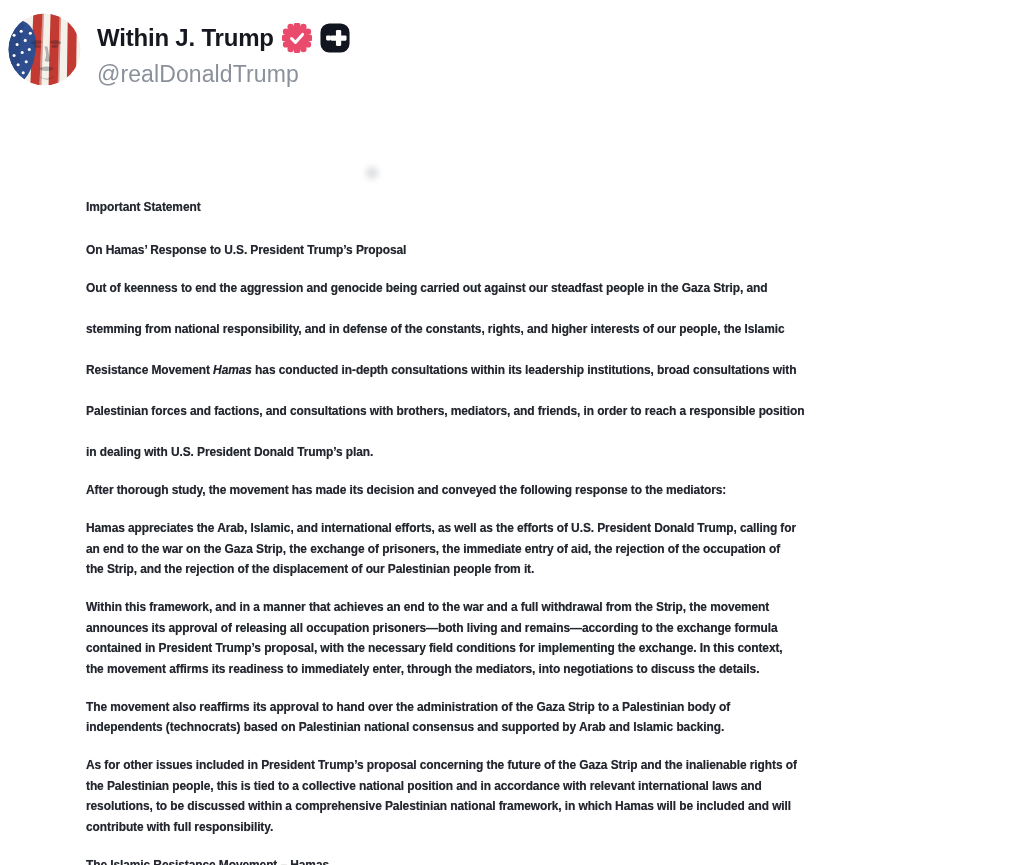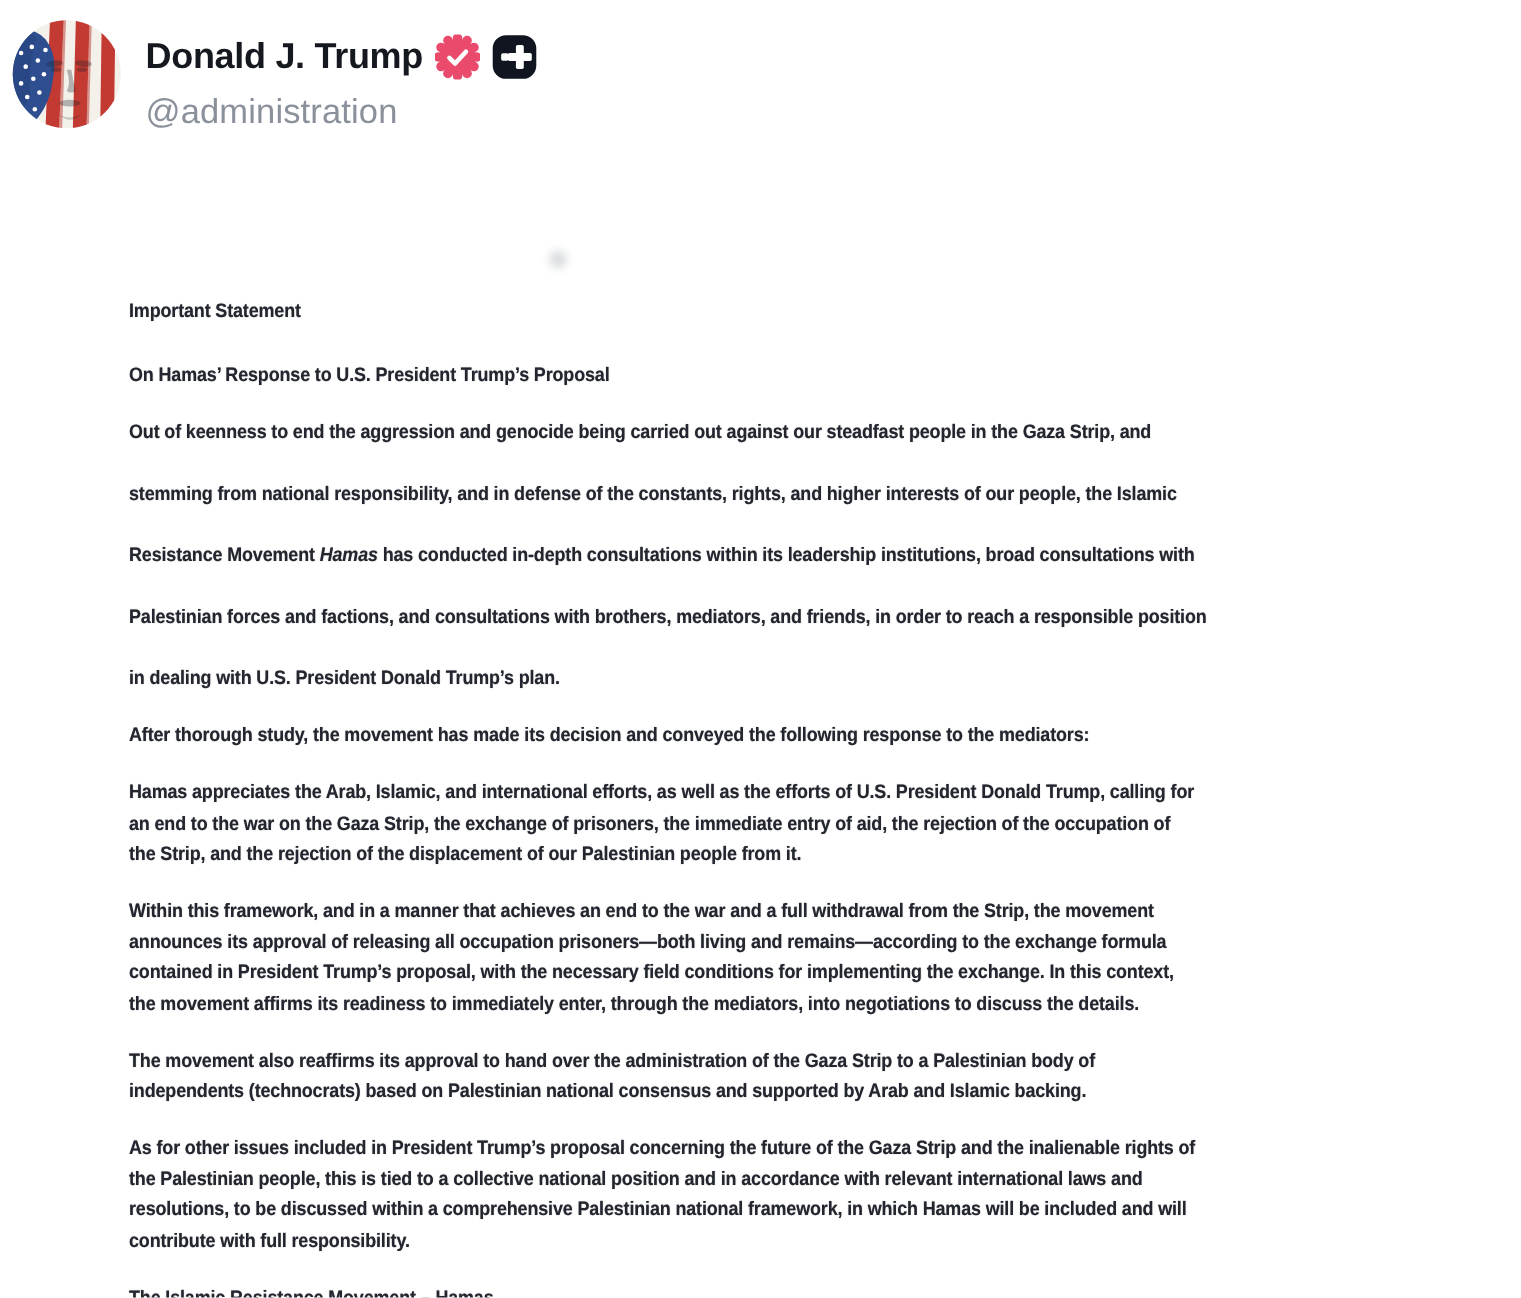--- a/index.html
+++ b/index.html
@@ -92,21 +92,21 @@
             <path d="M36 33 Q39 42 36 47 Q39 49 42 47 Q40 40 39 33 Z"></path>
             <ellipse cx="38" cy="55" rx="7" ry="2.2"></ellipse>
             <path d="M30 62 Q38 67 46 62 Q39 70 30 62 Z" opacity="0.7"></path>
           </g>
         </g>
       </svg>
     </span>
   </div>
 
   <div class="author-line">
-    <span class="author-name">Donald J. Trump</span>
+    <span class="author-name">Within J. Trump</span>
     <span class="badge">
       <svg viewBox="0 0 32 32" xmlns="http://www.w3.org/2000/svg" aria-hidden="true">
         <g fill="#ea4a6b">
           <circle cx="16" cy="16" r="13"></circle>
           <circle cx="29.5" cy="16" r="3.4"></circle>
             <circle cx="27.7" cy="22.8" r="3.4"></circle>
           <circle cx="22.8" cy="27.7" r="3.4"></circle>
             <circle cx="16" cy="29.5" r="3.4"></circle>
           <circle cx="9.2" cy="27.7" r="3.4"></circle>
             <circle cx="4.3" cy="22.8" r="3.4"></circle>
@@ -123,21 +123,21 @@
     <span class="badge">
       <svg viewBox="0 0 32 32" xmlns="http://www.w3.org/2000/svg" aria-hidden="true">
         <rect x="0.5" y="0.5" width="31" height="31" rx="9.5" fill="#11151f"></rect>
         <rect x="6.5" y="13.4" width="5.2" height="5.2" rx="1.2" fill="#ffffff"></rect>
         <rect x="17" y="7.5" width="5.6" height="17" rx="1.2" fill="#ffffff"></rect>
         <rect x="11.3" y="13.2" width="17" height="5.6" rx="1.2" fill="#ffffff"></rect>
       </svg>
     </span>
   </div>
 
-  <div class="handle">@administration</div>
+  <div class="handle">@realDonaldTrump</div>
 </div>
 
 <div class="artifact"></div>
 
 <div class="doc">
 
   <div class="doc-title">Important Statement</div>
 
   <div class="doc-sub">On Hamas’ Response to U.S. President Trump’s Proposal</div>
 

